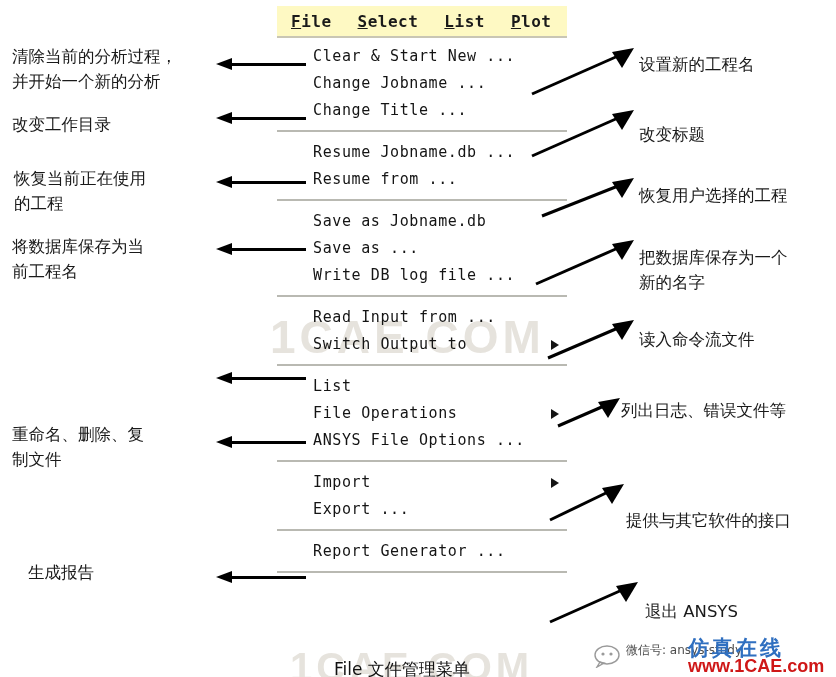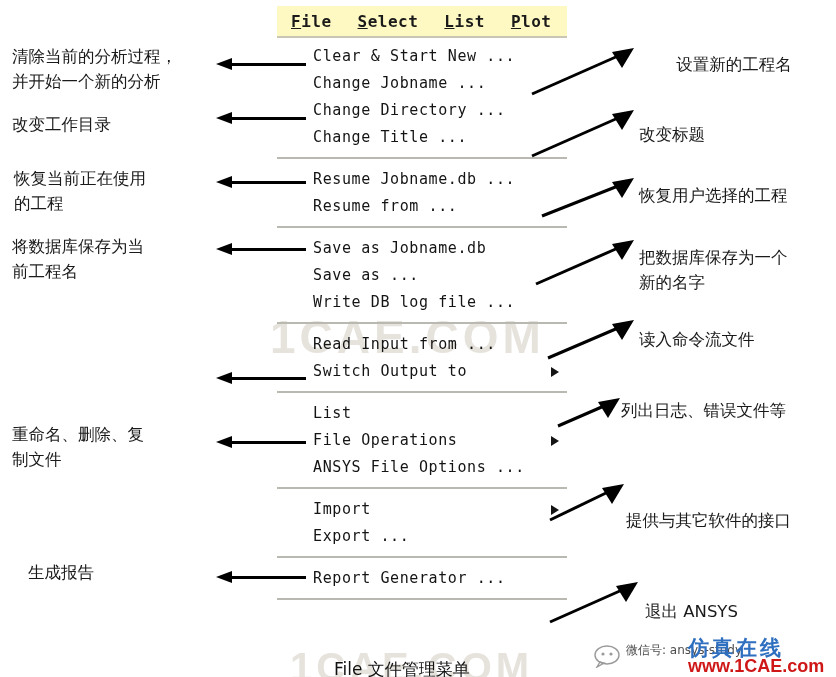--- a/index.html
+++ b/index.html
@@ -208,21 +208,20 @@
       </div>
       <div class="menubar-item">
         <span class="mn">P</span><span>lot</span>
       </div>
     </div>
 
     <div class="menu-list">
 
       <div class="menu-item">Clear &amp; Start New ...</div>
       <div class="menu-item">Change Jobname ...</div>
-      <div class="menu-item">Change Directory ...</div>
       <div class="menu-item">Change Title ...</div>
       <div class="menu-sep"></div>
 
       <div class="menu-item">Resume Jobname.db ...</div>
       <div class="menu-item">Resume from ...</div>
       <div class="menu-sep"></div>
 
       <div class="menu-item">Save as Jobname.db</div>
       <div class="menu-item">Save as ...</div>
       <div class="menu-item">Write DB log file ...</div>
@@ -289,21 +288,21 @@
   </div>
   <div class="arrow-left" style="left:216px; top:436px; width:90px;">
     <span class="head"></span>
     <span class="shaft"></span>
   </div>
   <div class="arrow-left" style="left:216px; top:571px; width:90px;">
     <span class="head"></span>
     <span class="shaft"></span>
   </div>
 
-  <div class="anno anno-right" style="left:639px; top:52px; width:190px;text-align:center;">设置新的工程名</div>
+  <div class="anno anno-right" style="left:639px; top:52px; width:190px;">设置新的工程名</div>
   <div class="anno anno-right" style="left:639px; top:122px; width:190px;">改变标题</div>
   <div class="anno anno-right" style="left:639px; top:183px; width:190px;">恢复用户选择的工程</div>
   <div class="anno anno-right" style="left:639px; top:245px; width:190px;">把数据库保存为一个
 新的名字</div>
   <div class="anno anno-right" style="left:639px; top:327px; width:190px;">读入命令流文件</div>
   <div class="anno anno-right" style="left:621px; top:398px; width:210px;">列出日志、错误文件等</div>
   <div class="anno anno-right" style="left:626px; top:508px; width:210px;">提供与其它软件的接口</div>
   <div class="anno anno-right" style="left:645px; top:599px; width:190px;">退出 ANSYS</div>
 
   <svg class="arrow-diag" style="left:530px; top:46px;" width="106" height="52">

